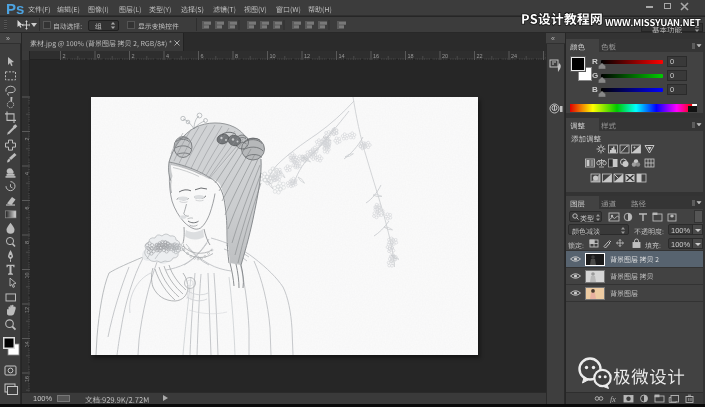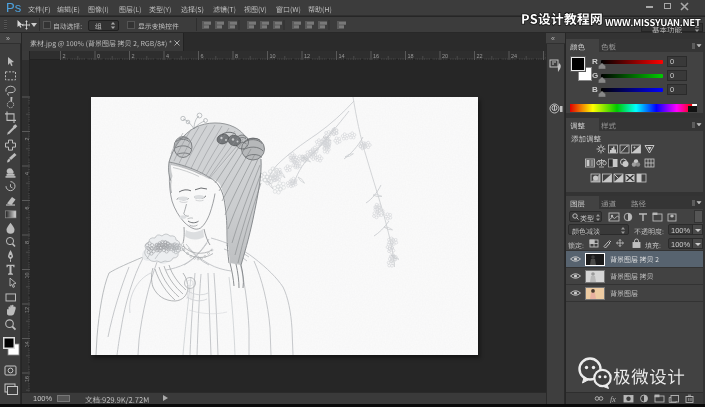--- a/index.html
+++ b/index.html
@@ -1,21 +1,21 @@
 <!DOCTYPE html>
 <html><head><meta charset="utf-8"><style>
 html,body{margin:0;padding:0;width:705px;height:407px;overflow:hidden;background:#262626;
 font-family:"Liberation Sans",sans-serif;}
 *{box-sizing:border-box}
 .abs{position:absolute}
 </style></head><body>
 <div class="abs" style="left:0;top:0;width:705px;height:407px">
 
 <div class="abs" style="left:0;top:0;width:705px;height:16px;background:#3c3c3c;border-bottom:1px solid #2f2f2f"></div>
-<div class="abs" style="left:6px;top:0px;font-size:13px;font-weight:normal;color:#4da3e0;letter-spacing:0px">Ps</div>
+<div class="abs" style="left:6px;top:0px;font-size:15px;font-weight:bold;color:#4da3e0;letter-spacing:0px">Ps</div>
 <div style="position:absolute;left:27.5px;top:3.7px;">
       <svg width="23" height="10" viewBox="0 -8.1 23 10" style="position:absolute;overflow:visible">
         <path d="M3 -5.8C3.2 -5.4 3.4 -4.9 3.5 -4.7L4.1 -4.9C4 -5.1 3.7 -5.6 3.5 -5.9ZM0.4 -4.6V-4.1H1.4C1.9 -3.1 2.4 -2.1 3.1 -1.4C2.4 -0.8 1.4 -0.3 0.3 0C0.4 0.2 0.5 0.4 0.6 0.5C1.8 0.2 2.7 -0.3 3.5 -1C4.3 -0.3 5.3 0.2 6.4 0.5C6.5 0.4 6.7 0.1 6.8 0C5.6 -0.3 4.7 -0.7 3.9 -1.4C4.6 -2.1 5.2 -3 5.6 -4.1H6.7V-4.6ZM3.5 -1.8C2.9 -2.4 2.4 -3.2 2 -4.1H5C4.6 -3.2 4.1 -2.4 3.5 -1.8Z M9.2 -2.4V-1.9H11.2V0.6H11.8V-1.9H13.7V-2.4H11.8V-3.9H13.4V-4.4H11.8V-5.8H11.2V-4.4H10.3C10.4 -4.8 10.5 -5.1 10.5 -5.4L10 -5.5C9.9 -4.6 9.6 -3.7 9.2 -3.1C9.3 -3.1 9.5 -2.9 9.6 -2.9C9.8 -3.2 10 -3.5 10.1 -3.9H11.2V-2.4ZM8.9 -5.9C8.5 -4.8 7.9 -3.7 7.2 -3.1C7.3 -2.9 7.5 -2.7 7.5 -2.5C7.7 -2.8 8 -3.1 8.2 -3.4V0.5H8.7V-4.2C8.9 -4.7 9.2 -5.2 9.4 -5.7Z M15.7 1.4 16.1 1.2C15.5 0.2 15.2 -1 15.2 -2.2C15.2 -3.4 15.5 -4.5 16.1 -5.5L15.7 -5.7C15 -4.7 14.6 -3.5 14.6 -2.2C14.6 -0.8 15 0.3 15.7 1.4Z M17.1 0H17.7V-2.3H19.7V-2.8H17.7V-4.6H20V-5.1H17.1Z M20.9 1.4C21.6 0.3 22 -0.8 22 -2.2C22 -3.5 21.6 -4.7 20.9 -5.7L20.5 -5.5C21.1 -4.5 21.4 -3.4 21.4 -2.2C21.4 -1 21.1 0.2 20.5 1.2Z" fill="#c8c8c8"></path>
       </svg>
     </div>
 <div style="position:absolute;left:57px;top:3.7px;">
       <svg width="23" height="10" viewBox="0 -8.1 23 10" style="position:absolute;overflow:visible">
         <path d="M0.3 -0.4 0.4 0.1C1 -0.1 1.7 -0.4 2.4 -0.7L2.3 -1.1C1.6 -0.8 0.8 -0.6 0.3 -0.4ZM0.4 -3C0.5 -3 0.7 -3 1.4 -3.1C1.2 -2.7 0.9 -2.3 0.8 -2.2C0.6 -1.9 0.5 -1.8 0.3 -1.7C0.4 -1.6 0.4 -1.4 0.5 -1.3C0.6 -1.4 0.8 -1.4 2.4 -1.8C2.4 -1.9 2.3 -2.1 2.3 -2.2L1.2 -2C1.7 -2.6 2.1 -3.4 2.5 -4.2L2.1 -4.4C2 -4.2 1.9 -3.9 1.7 -3.6L0.9 -3.5C1.3 -4.2 1.7 -4.9 2 -5.7L1.5 -5.9C1.3 -5 0.8 -4.1 0.6 -3.9C0.5 -3.6 0.4 -3.5 0.3 -3.4C0.3 -3.3 0.4 -3.1 0.4 -3ZM4.4 -2.5V-1.4H3.8V-2.5ZM4.7 -2.5H5.2V-1.4H4.7ZM3.4 -2.9V0.5H3.8V-1H4.4V0.3H4.7V-1H5.2V0.3H5.6V-1H6.1V0C6.1 0.1 6.1 0.1 6 0.1C6 0.1 5.9 0.1 5.7 0.1C5.8 0.2 5.8 0.4 5.8 0.5C6.1 0.5 6.2 0.5 6.4 0.4C6.5 0.4 6.5 0.2 6.5 0.1V-2.9L6.1 -2.9ZM5.6 -2.5H6.1V-1.4H5.6ZM4.2 -5.8C4.3 -5.6 4.5 -5.3 4.5 -5.1H2.9V-3.6C2.9 -2.5 2.8 -1 2.2 0.1C2.3 0.2 2.5 0.4 2.6 0.4C3.3 -0.7 3.4 -2.3 3.4 -3.5H6.4V-5.1H5.1C5 -5.4 4.9 -5.7 4.7 -5.9ZM3.4 -4.7H6V-3.9H3.4Z M10.9 -5.3H12.7V-4.5H10.9ZM10.4 -5.7V-4.2H13.2V-5.7ZM7.6 -2.3C7.6 -2.4 7.8 -2.4 8.1 -2.4H8.7V-1.4L7.3 -1.2L7.4 -0.7L8.7 -0.9V0.5H9.2V-1L10 -1.2L10 -1.6L9.2 -1.5V-2.4H9.8V-2.9H9.2V-4H8.7V-2.9H8C8.2 -3.4 8.4 -4 8.6 -4.5H9.9V-5.1H8.7C8.8 -5.3 8.8 -5.5 8.9 -5.8L8.4 -5.9C8.3 -5.6 8.3 -5.3 8.2 -5.1H7.3V-4.5H8.1C8 -4 7.8 -3.5 7.7 -3.4C7.6 -3 7.5 -2.8 7.4 -2.8C7.5 -2.7 7.5 -2.4 7.6 -2.3ZM12.7 -3.3V-2.7H10.9V-3.3ZM9.8 -0.5 9.9 -0.1 12.7 -0.3V0.6H13.2V-0.3L13.7 -0.4L13.7 -0.8L13.2 -0.8V-3.3H13.7V-3.7H10V-3.3H10.4V-0.6ZM12.7 -2.3V-1.7H10.9V-2.3ZM12.7 -1.3V-0.7L10.9 -0.6V-1.3Z M15.7 1.4 16.1 1.2C15.5 0.2 15.2 -1 15.2 -2.2C15.2 -3.4 15.5 -4.5 16.1 -5.5L15.7 -5.7C15 -4.7 14.6 -3.5 14.6 -2.2C14.6 -0.8 15 0.3 15.7 1.4Z M17.1 0H20.1V-0.6H17.7V-2.4H19.7V-3H17.7V-4.6H20V-5.1H17.1Z M21.2 1.4C21.8 0.3 22.2 -0.8 22.2 -2.2C22.2 -3.5 21.8 -4.7 21.2 -5.7L20.8 -5.5C21.4 -4.5 21.7 -3.4 21.7 -2.2C21.7 -1 21.4 0.2 20.8 1.2Z" fill="#c8c8c8"></path>
       </svg>
     </div>

